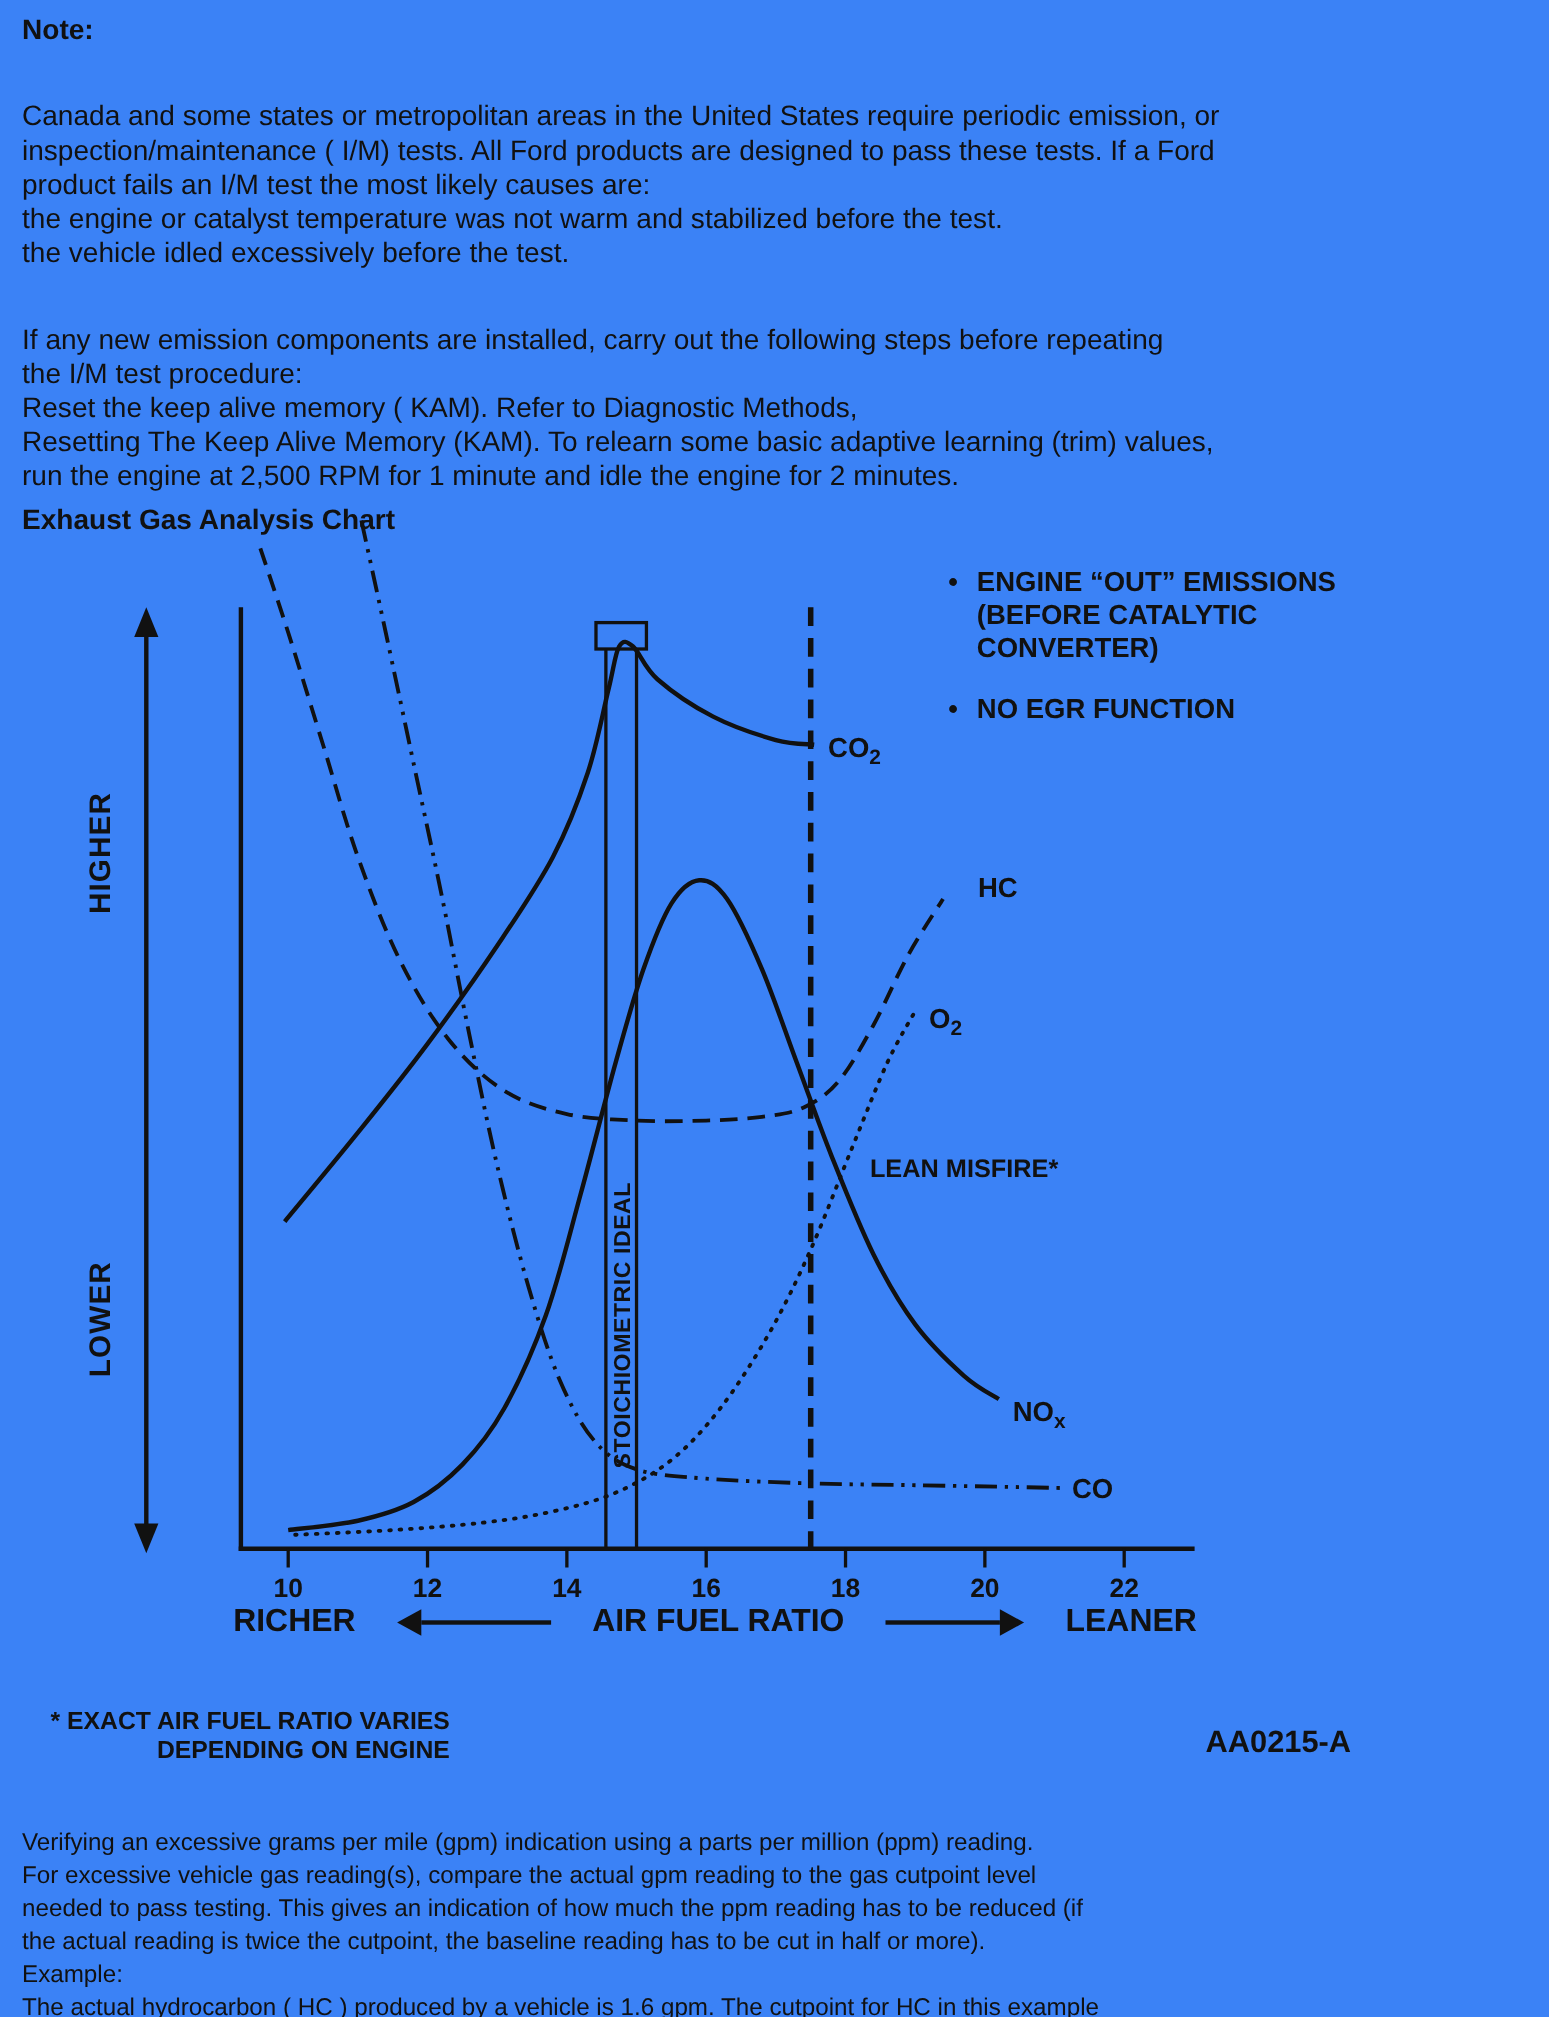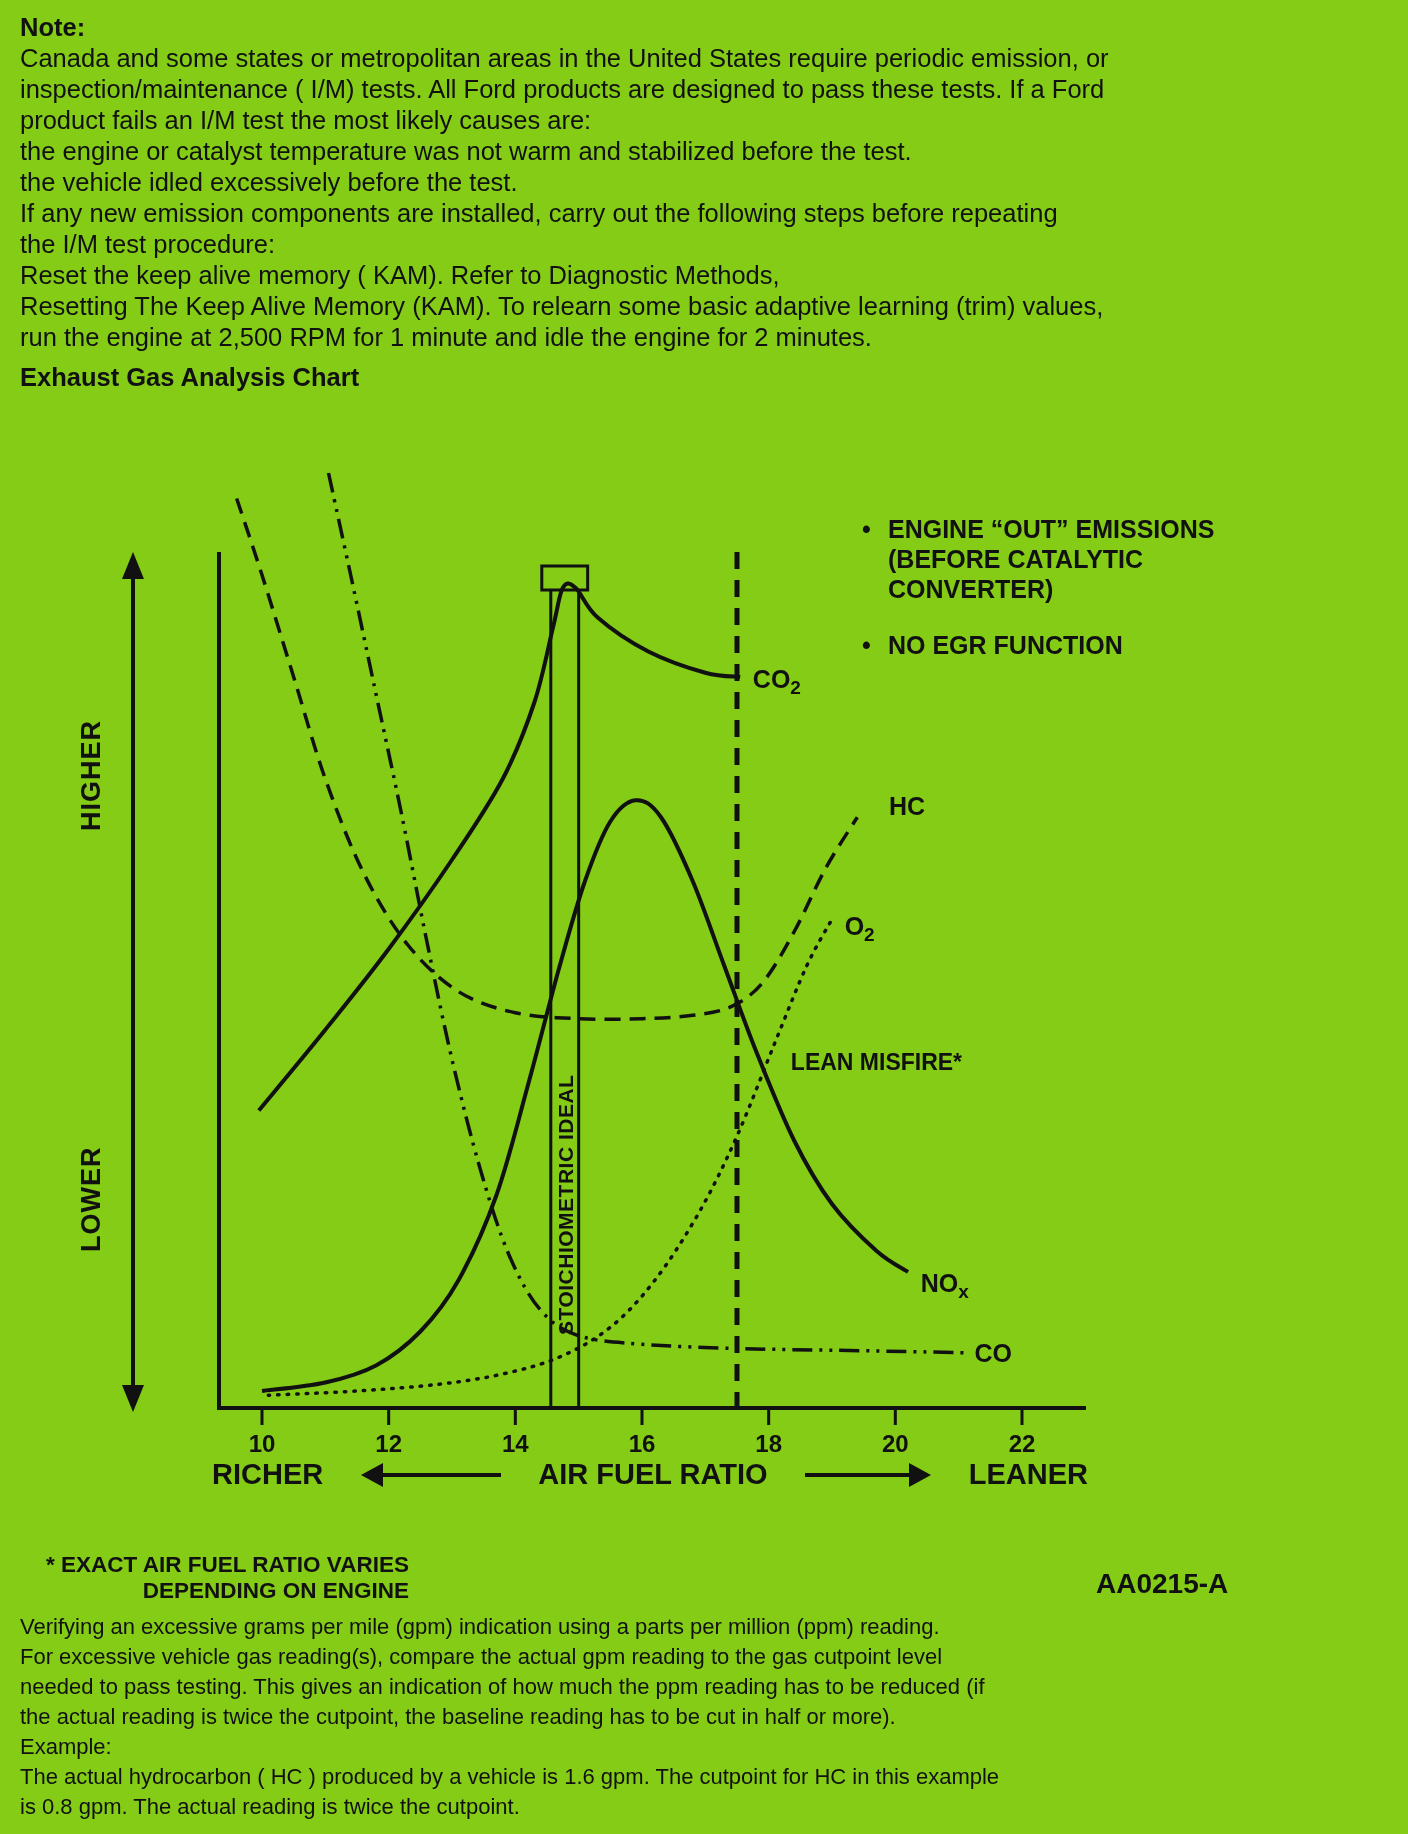--- a/index.html
+++ b/index.html
@@ -1,19 +1,19 @@
 <!DOCTYPE html>
 <html><head>
 <meta charset="utf-8">
 <style>
   html,body{margin:0;padding:0;background:#fff;}
-  .page{position:relative;width:1408px;height:1834px;background:#84cc16;color:#111;
+  .page{position:relative;width:1408px;height:1834px;background:#3b82f6;color:#111;
         font-family:"Liberation Sans",sans-serif;overflow:hidden;}
   .topblock{position:absolute;left:20px;top:12px;width:1378px;font-size:25.5px;line-height:31px;}
-  .para{white-space:pre-line;}
+  .para{white-space:pre-line;margin-top:48px;}
   .bold{font-weight:bold;}
   .mt{}
   .heading{margin-top:9px;font-weight:bold;}
   .bottomblock{position:absolute;left:20px;top:1612px;width:1380px;font-size:22px;line-height:30px;white-space:pre-line;}
   .footnote{position:absolute;left:46px;top:1552px;font-weight:bold;font-size:22.5px;line-height:26px;white-space:pre-line;text-align:right;}
   .figcode{position:absolute;left:1096px;top:1568px;font-weight:bold;font-size:28px;}
   .legend{position:absolute;left:862px;top:514px;font-weight:bold;font-size:25px;line-height:30px;}
   .legend-row{display:flex;gap:10px;align-items:flex-start;}
   .legend-row + .legend-row{margin-top:26px;}
   .legend-bullet{width:16px;flex:none;}

